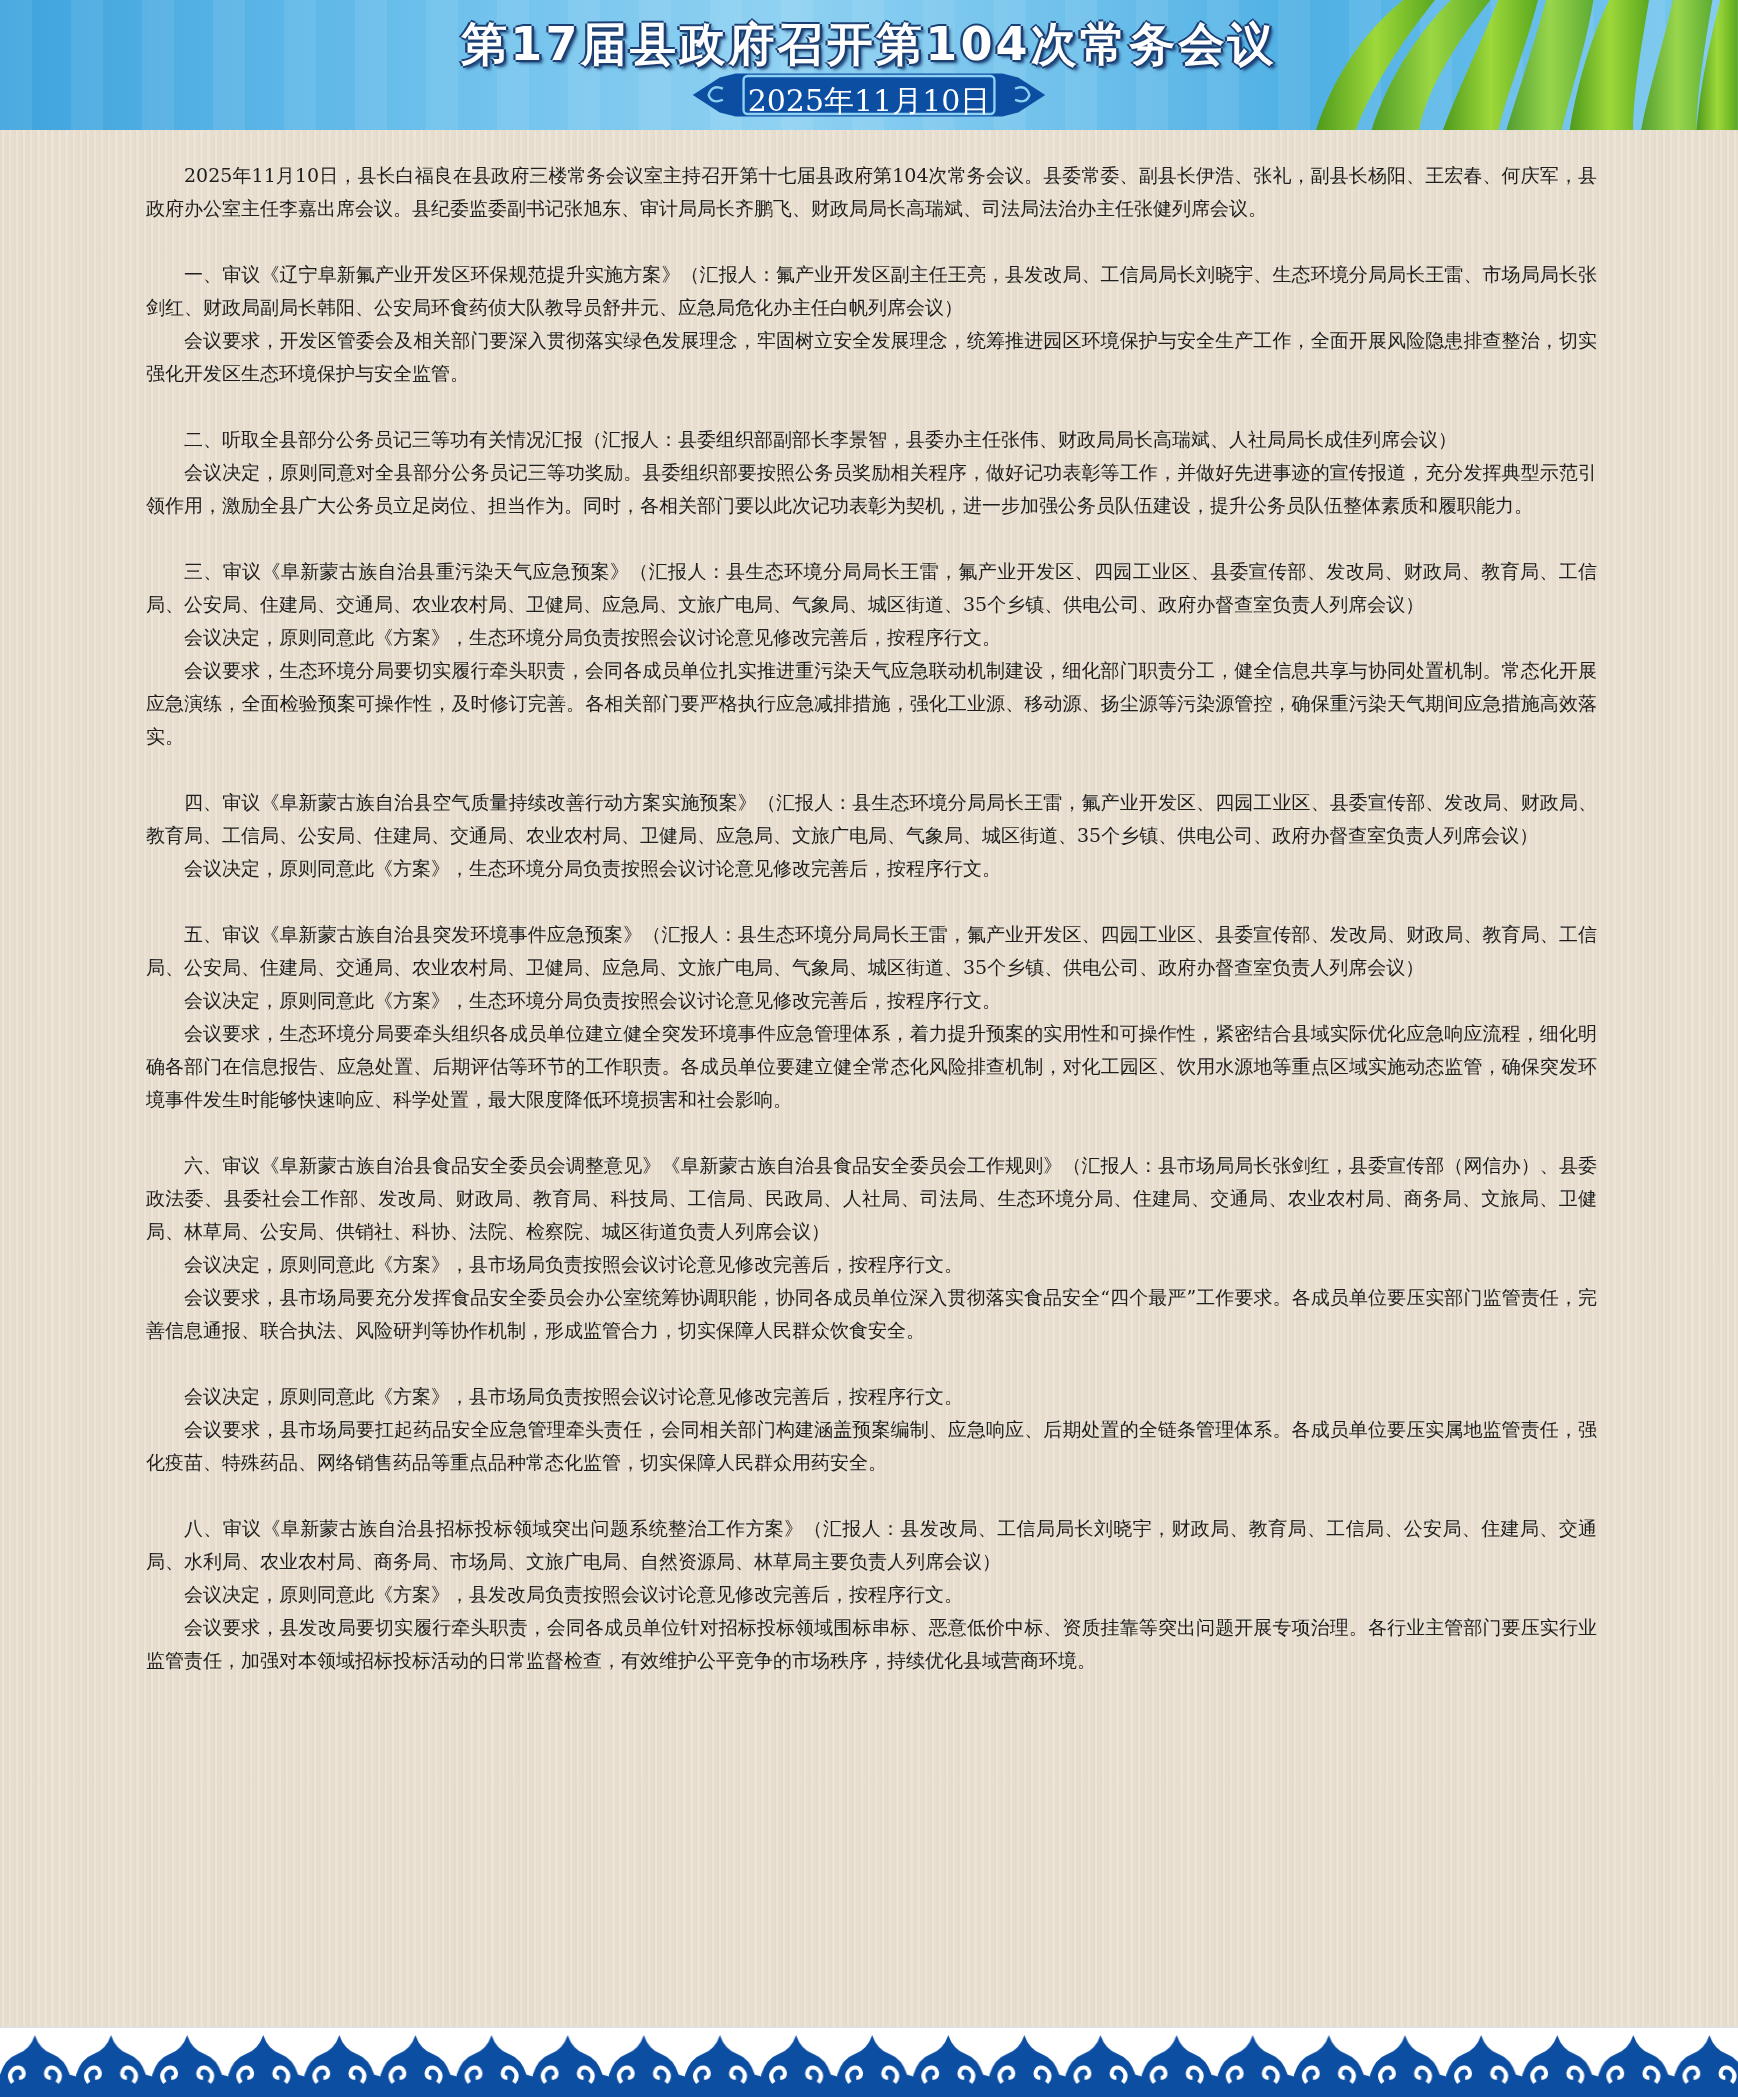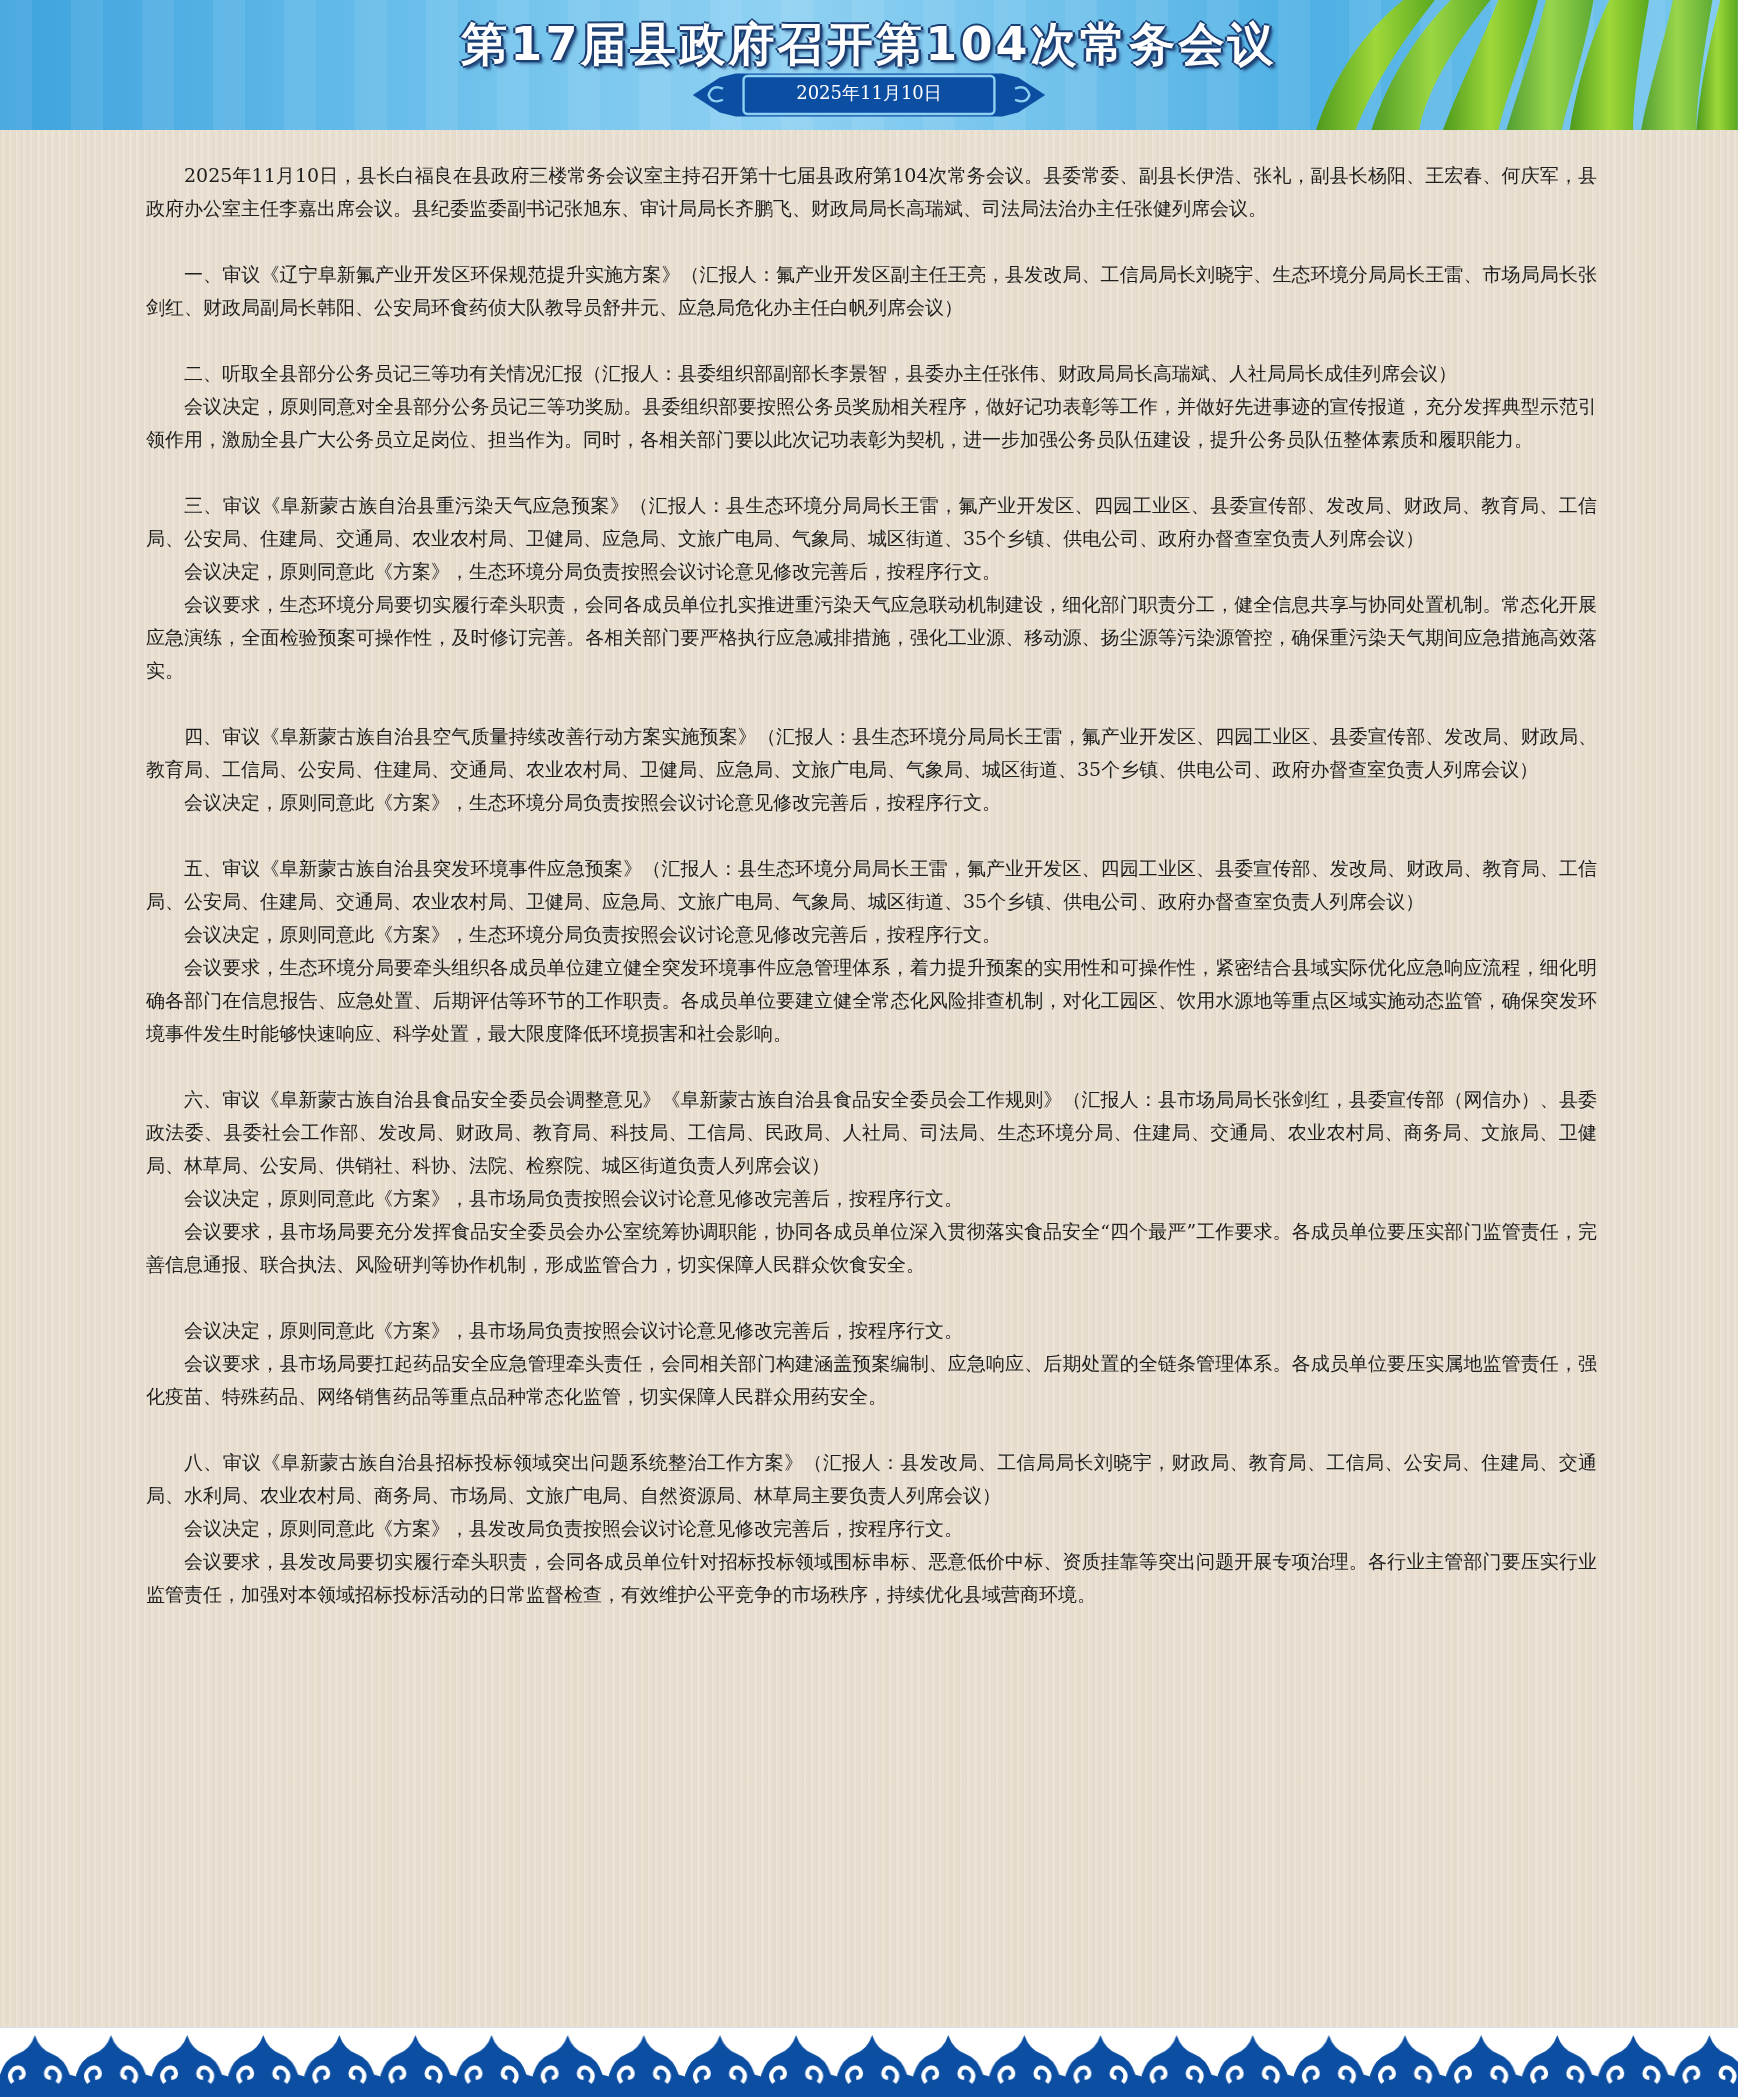--- a/index.html
+++ b/index.html
@@ -25,21 +25,21 @@
     font-size:46px; font-weight:bold; color:#ffffff; letter-spacing:3.2px;
     text-shadow: -2.4px 0 #1c3f73, 2.4px 0 #1c3f73, 0 -2.4px #1c3f73, 0 2.4px #1c3f73, 3.2px 3.2px 3.2px #1c3f73;
     font-family:"DejaVu Sans","Liberation Sans",sans-serif;
   }
   .date-badge {
     position:absolute; left:688px; top:71px; width:362px; height:48px;
   }
   .date-badge svg { position:absolute; left:0; top:0; }
   .date-text {
     position:absolute; left:0; width:362px; top:10.3px; text-align:center;
-    font-size:18px; color:#ffffff;
+    font-size:30px; color:#ffffff;
   }
   .paper {
     position:absolute; left:0; top:130px; width:1738px; height:1897px;
     background:
       repeating-linear-gradient(90deg, rgba(180,160,130,0.10) 0 1.6px, rgba(255,255,255,0.06) 1.6px 4px, rgba(160,140,110,0.05) 4px 7.1px),
       #ebe2d4;
   }
   .content {
     position:absolute; left:146px; top:28.5px; width:1451px;
     font-size:19px; line-height:33px; color:#1d1d1d;
@@ -81,20 +81,21 @@
     <div class="date-text">2025年11月10日</div>
   </div>
 </div>
 
 <div class="paper">
   <div class="content">
     <p>2025年11月10日，县长白福良在县政府三楼常务会议室主持召开第十七届县政府第104次常务会议。县委常委、副县长伊浩、张礼，副县长杨阳、王宏春、何庆军，县政府办公室主任李嘉出席会议。县纪委监委副书记张旭东、审计局局长齐鹏飞、财政局局长高瑞斌、司法局法治办主任张健列席会议。</p>
     <div class="gap"></div>
 
     <p>一、审议《辽宁阜新氟产业开发区环保规范提升实施方案》（汇报人：氟产业开发区副主任王亮，县发改局、工信局局长刘晓宇、生态环境分局局长王雷、市场局局长张剑红、财政局副局长韩阳、公安局环食药侦大队教导员舒井元、应急局危化办主任白帆列席会议）</p>
+    <p>会议要求，开发区管委会及相关部门要深入贯彻落实绿色发展理念，牢固树立安全发展理念，统筹推进园区环境保护与安全生产工作，全面开展风险隐患排查整治，切实强化开发区生态环境保护与安全监管。</p>
     <div class="gap"></div>
 
     <p>二、听取全县部分公务员记三等功有关情况汇报（汇报人：县委组织部副部长李景智，县委办主任张伟、财政局局长高瑞斌、人社局局长成佳列席会议）</p>
     <p>会议决定，原则同意对全县部分公务员记三等功奖励。县委组织部要按照公务员奖励相关程序，做好记功表彰等工作，并做好先进事迹的宣传报道，充分发挥典型示范引领作用，激励全县广大公务员立足岗位、担当作为。同时，各相关部门要以此次记功表彰为契机，进一步加强公务员队伍建设，提升公务员队伍整体素质和履职能力。</p>
     <div class="gap"></div>
 
     <p>三、审议《阜新蒙古族自治县重污染天气应急预案》（汇报人：县生态环境分局局长王雷，氟产业开发区、四园工业区、县委宣传部、发改局、财政局、教育局、工信局、公安局、住建局、交通局、农业农村局、卫健局、应急局、文旅广电局、气象局、城区街道、35个乡镇、供电公司、政府办督查室负责人列席会议）</p>
     <p>会议决定，原则同意此《方案》，生态环境分局负责按照会议讨论意见修改完善后，按程序行文。</p>
     <p>会议要求，生态环境分局要切实履行牵头职责，会同各成员单位扎实推进重污染天气应急联动机制建设，细化部门职责分工，健全信息共享与协同处置机制。常态化开展应急演练，全面检验预案可操作性，及时修订完善。各相关部门要严格执行应急减排措施，强化工业源、移动源、扬尘源等污染源管控，确保重污染天气期间应急措施高效落实。</p>
     <div class="gap"></div>

